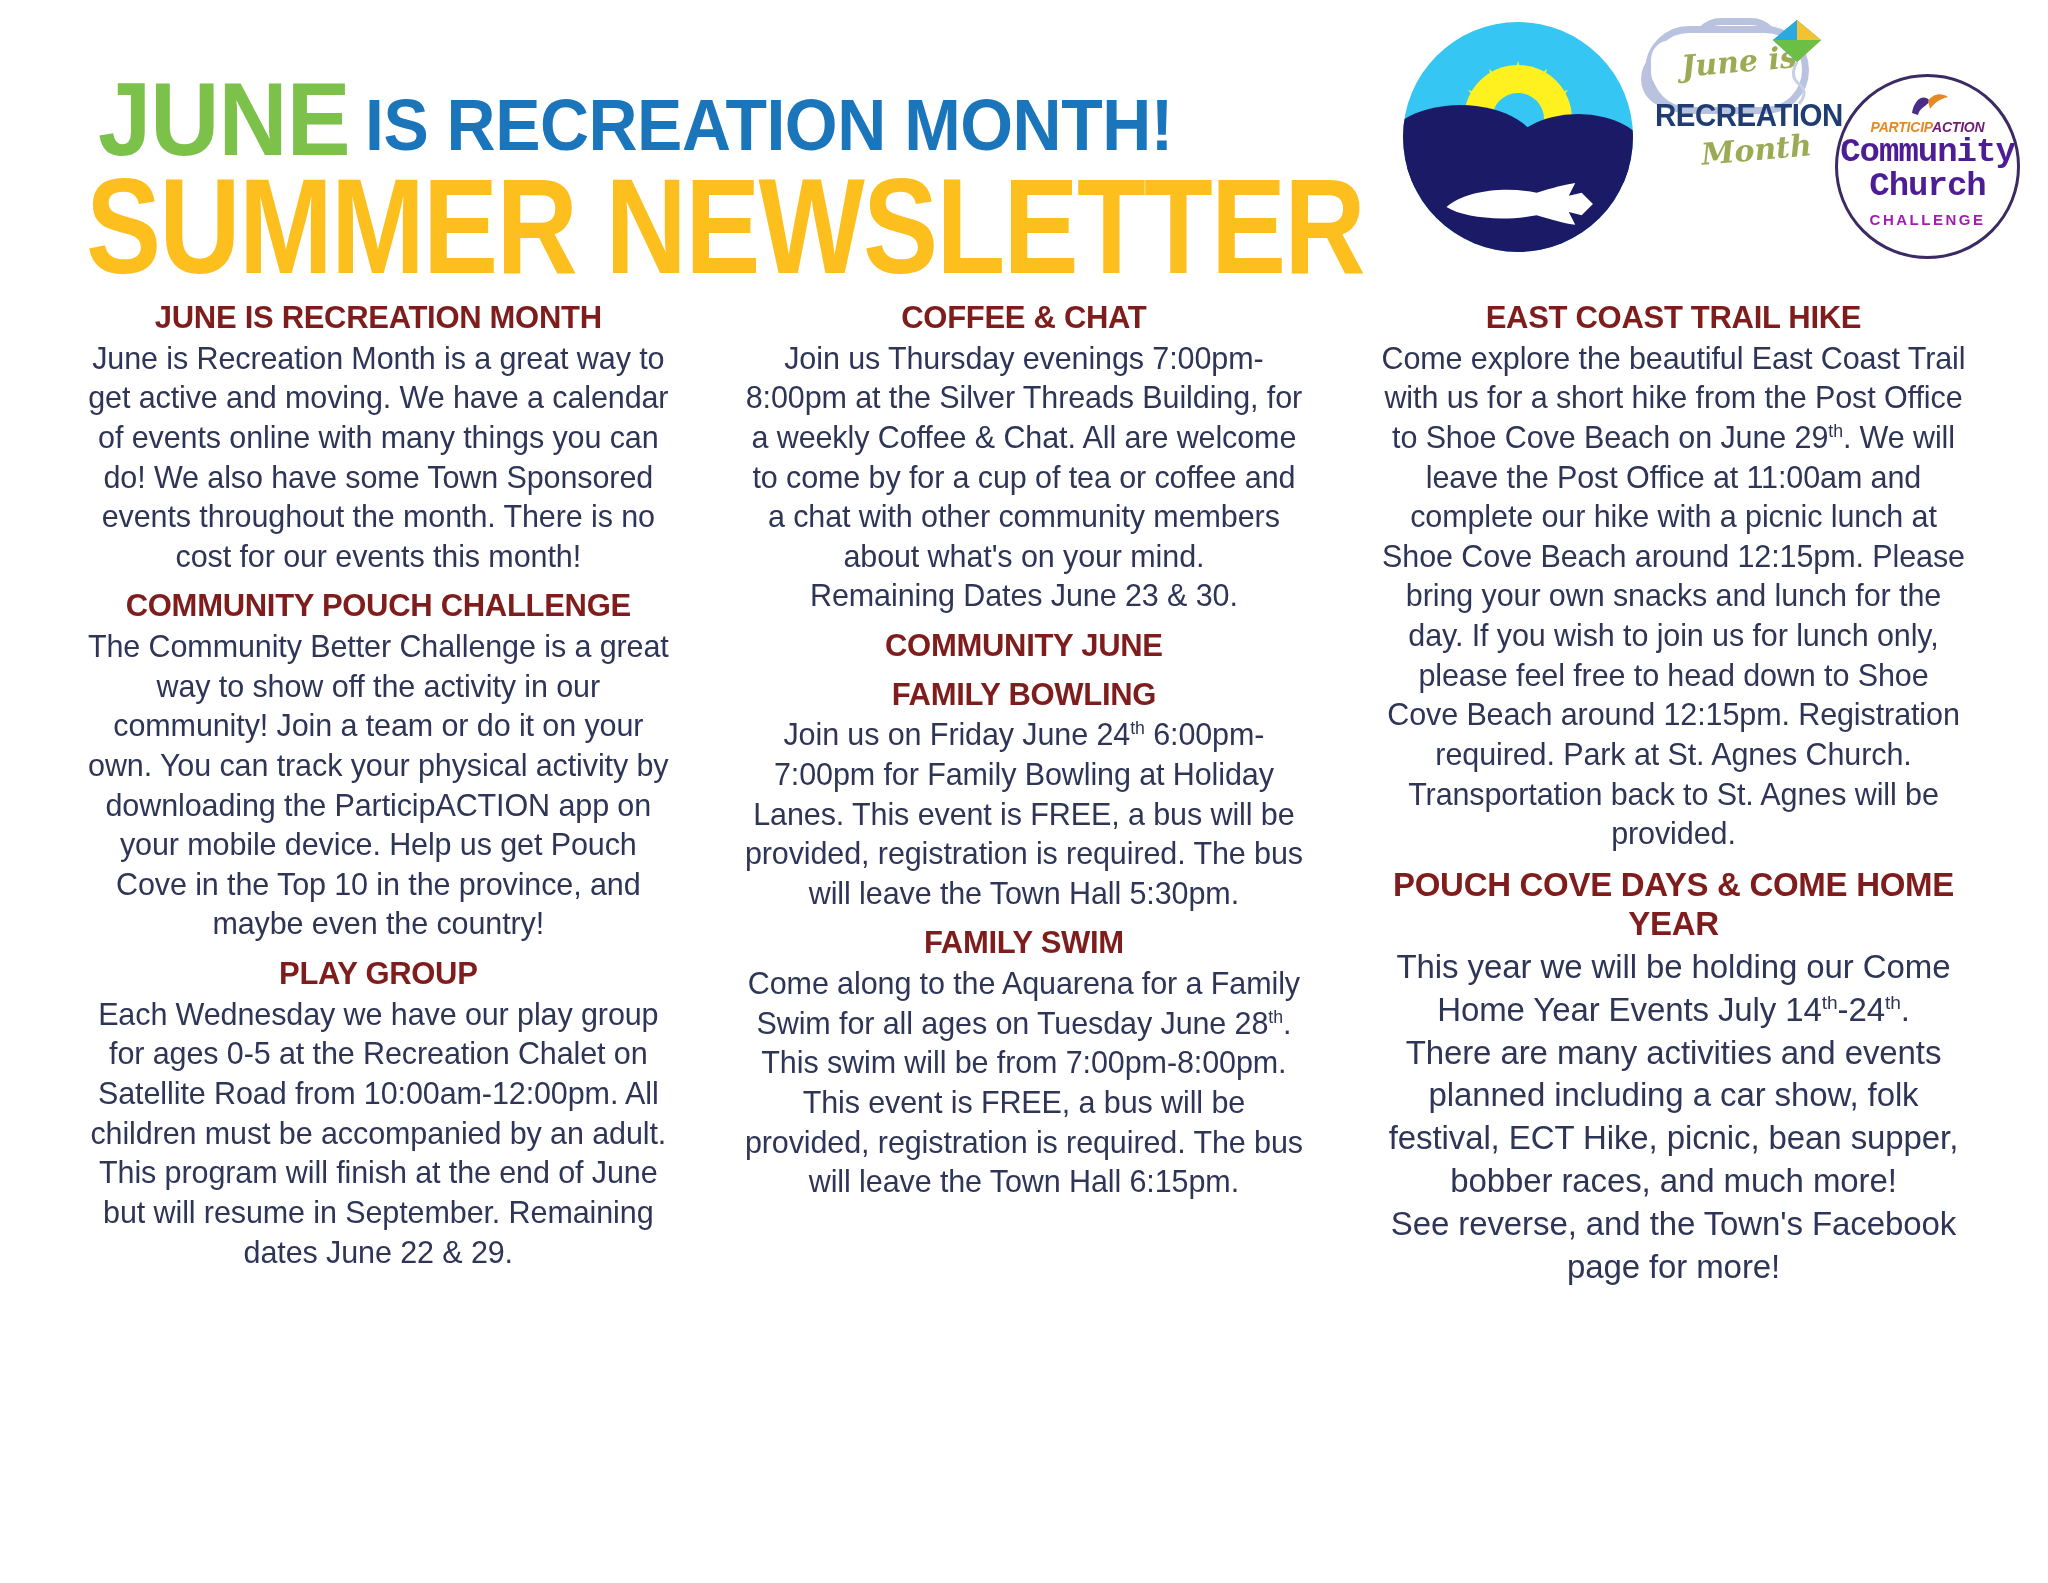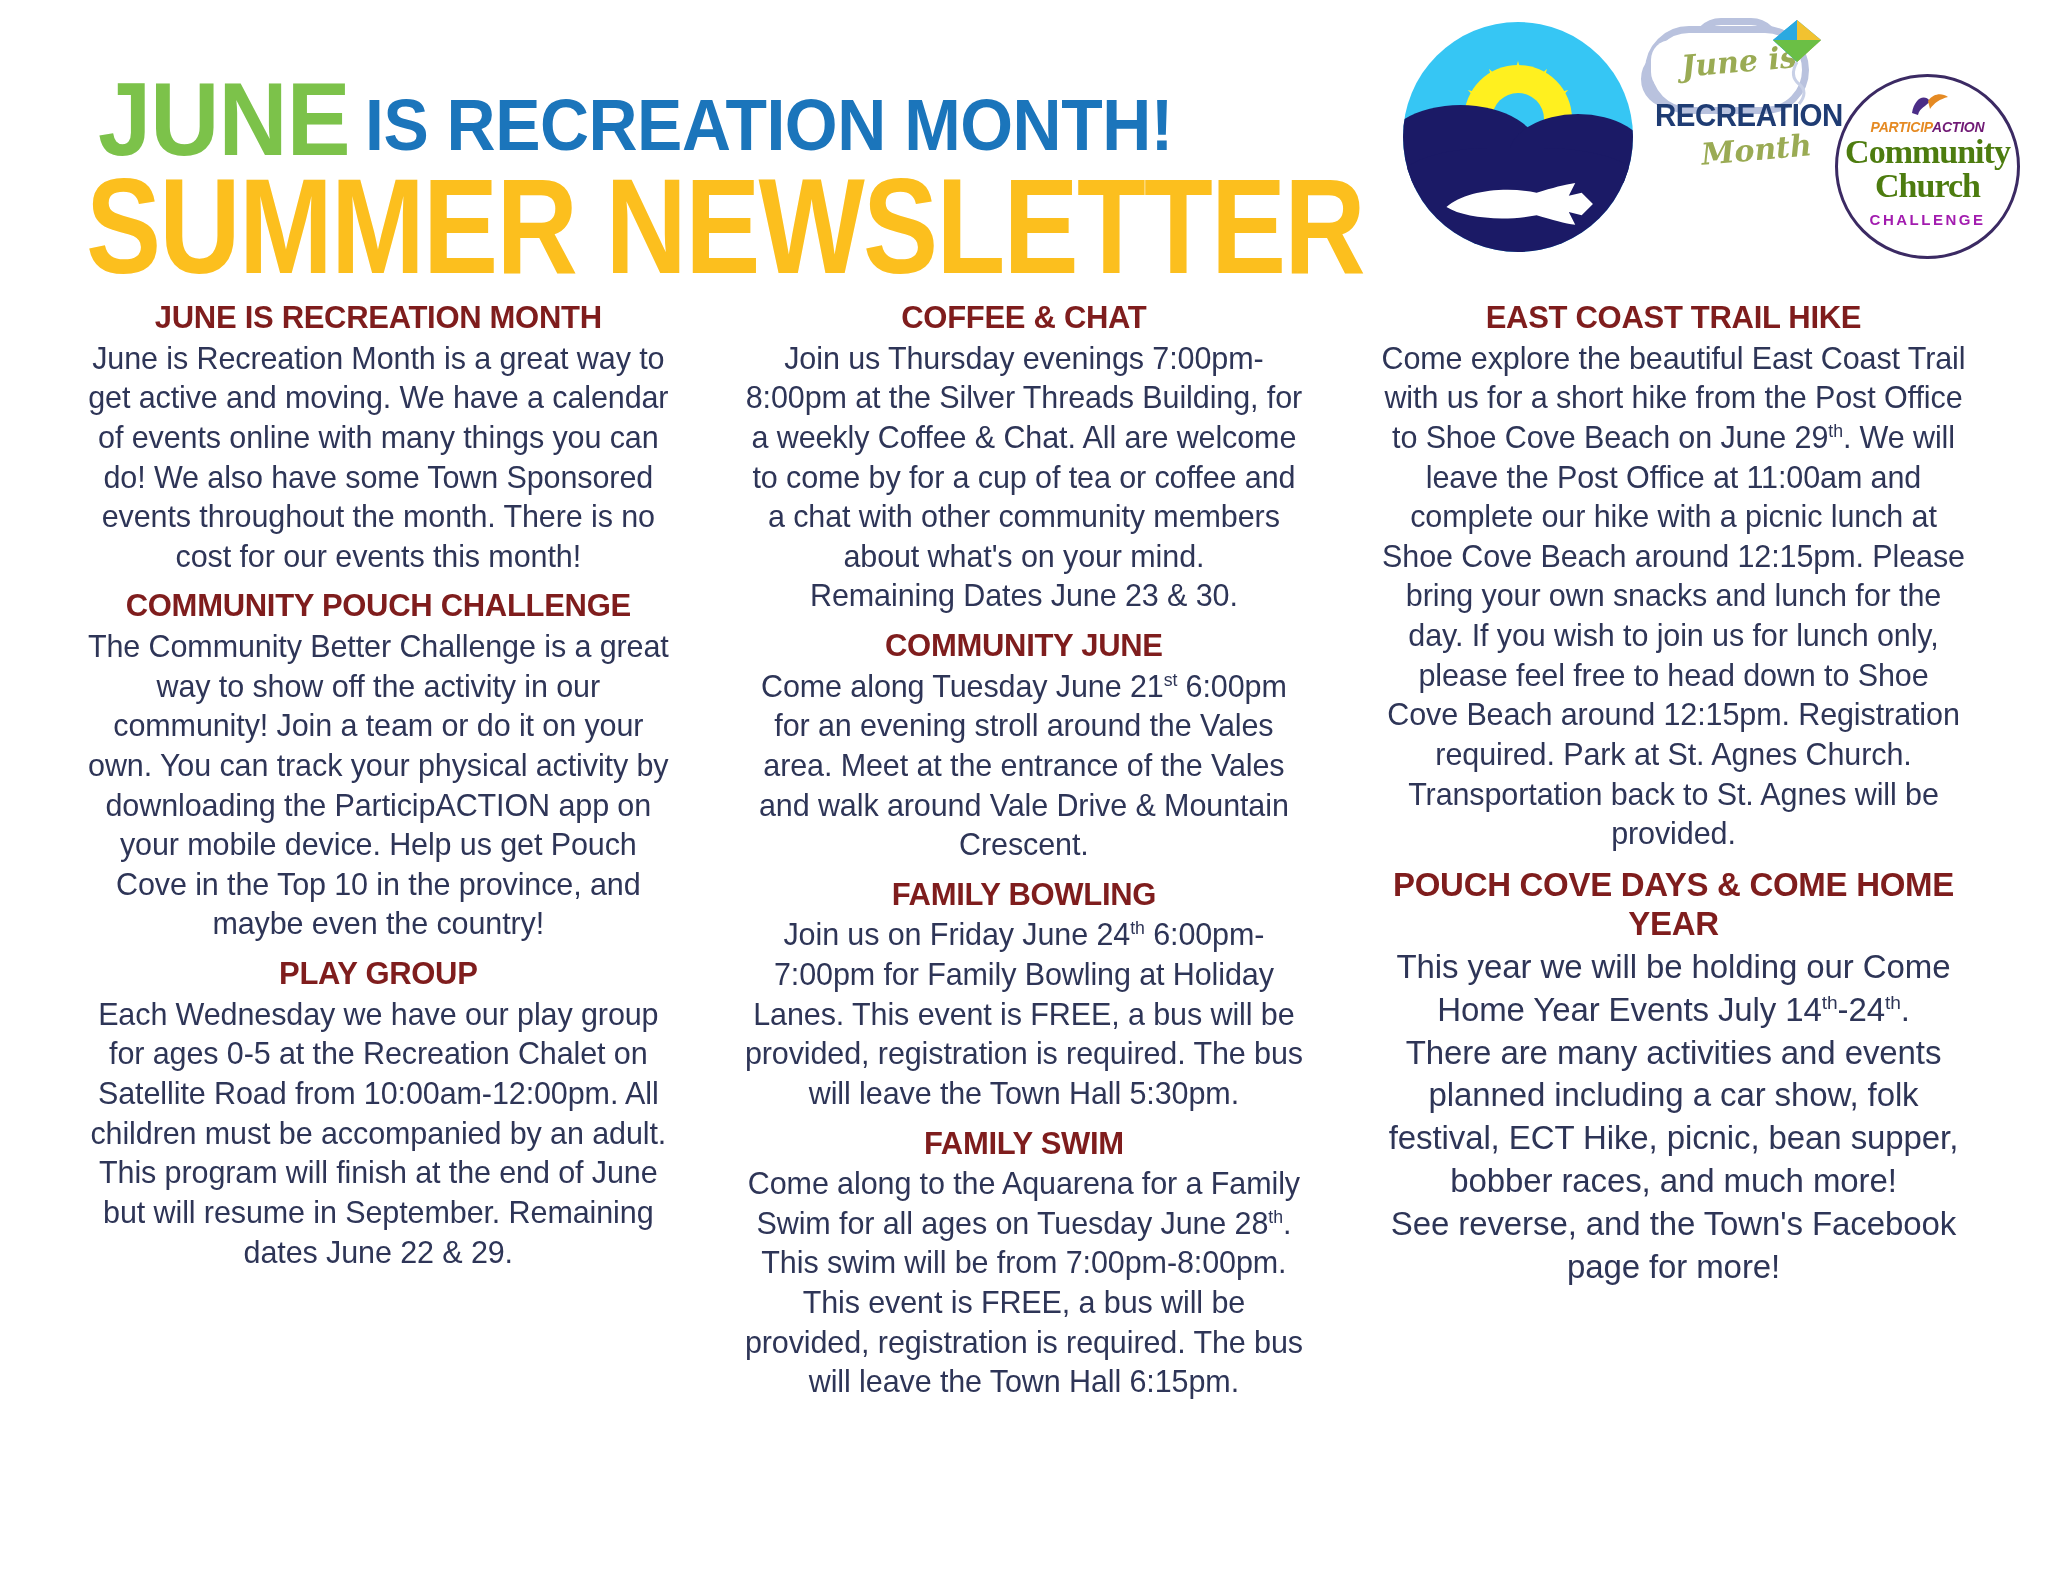--- a/index.html
+++ b/index.html
@@ -292,25 +292,25 @@
     letter-spacing: -0.2px;
   }
   .logo-cbc .pa-word .p1 { color: #e58a23; }
   .logo-cbc .pa-word .p2 { color: #701a75; }
   .logo-cbc .cbc-main {
     position: absolute;
     left: -12px;
     right: -12px;
     top: 58px;
     text-align: center;
-    font-family: Liberation Serif, serif;
+    font-family: Liberation Mono, monospace;
     font-weight: bold;
     font-size: 34px;
     line-height: 1.0;
-    color: #4d7c0f;
+    color: #4c1d95;
     letter-spacing: -1px;
   }
   .logo-cbc .cbc-chal {
     position: absolute;
     left: 0;
     right: 0;
     top: 134px;
     text-align: center;
     font-family: "Liberation Sans", sans-serif;
     font-weight: bold;
@@ -470,21 +470,20 @@
     </div>
   </div>
 
   <div class="col col-2">
     <div class="sec">
       <div class="sec-title">COFFEE &amp; CHAT</div>
       <div class="sec-body">Join us Thursday evenings 7:00pm-8:00pm at the Silver Threads Building, for a weekly Coffee &amp; Chat. All are welcome to come by for a cup of tea or coffee and a chat with other community members about what's on your mind.<br>Remaining Dates June 23 &amp; 30.</div>
     </div>
     <div class="sec">
       <div class="sec-title">COMMUNITY JUNE</div>
-      <div class="sec-body">Come along Tuesday June 21<sup>st</sup> 6:00pm for an evening stroll around the Vales area. Meet at the entrance of the Vales and walk around Vale Drive &amp; Mountain Crescent.</div>
     </div>
     <div class="sec">
       <div class="sec-title">FAMILY BOWLING</div>
       <div class="sec-body">Join us on Friday June 24<sup>th</sup> 6:00pm-7:00pm for Family Bowling at Holiday Lanes. This event is FREE, a bus will be provided, registration is required. The bus will leave the Town Hall 5:30pm.</div>
     </div>
     <div class="sec">
       <div class="sec-title">FAMILY SWIM</div>
       <div class="sec-body">Come along to the Aquarena for a Family Swim for all ages on Tuesday June 28<sup>th</sup>. This swim will be from 7:00pm-8:00pm. This event is FREE, a bus will be provided, registration is required. The bus will leave the Town Hall 6:15pm.</div>
     </div>
   </div>

